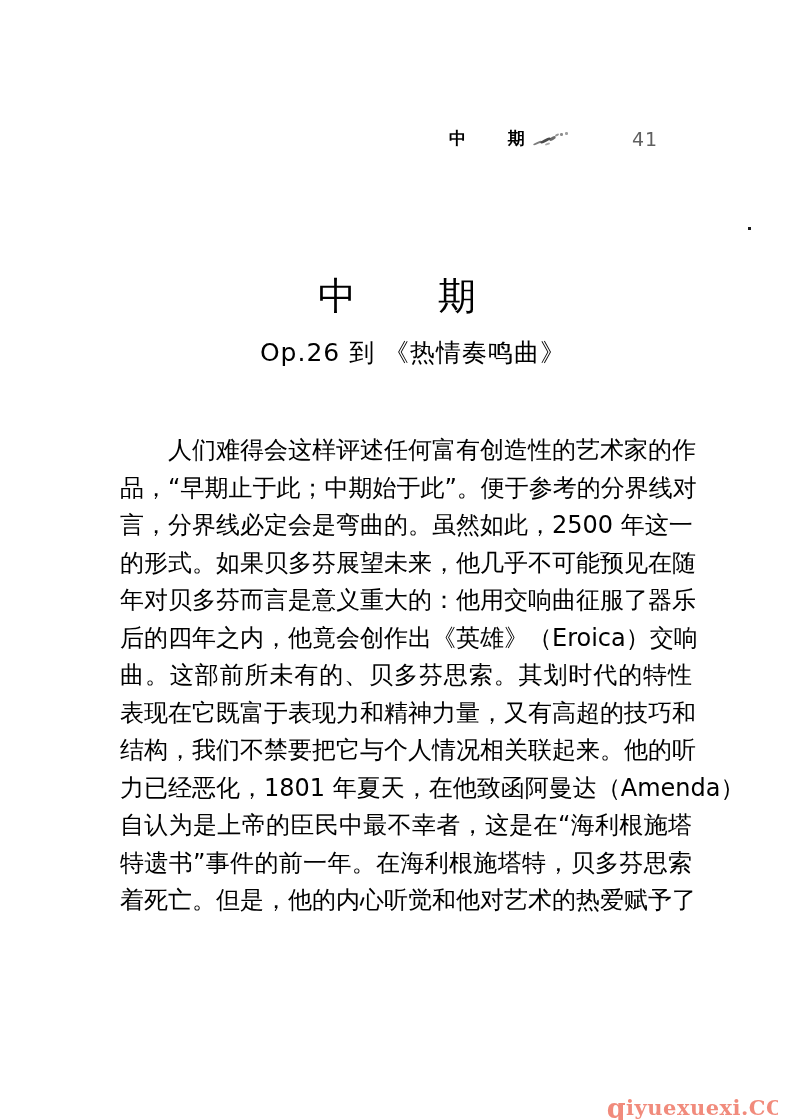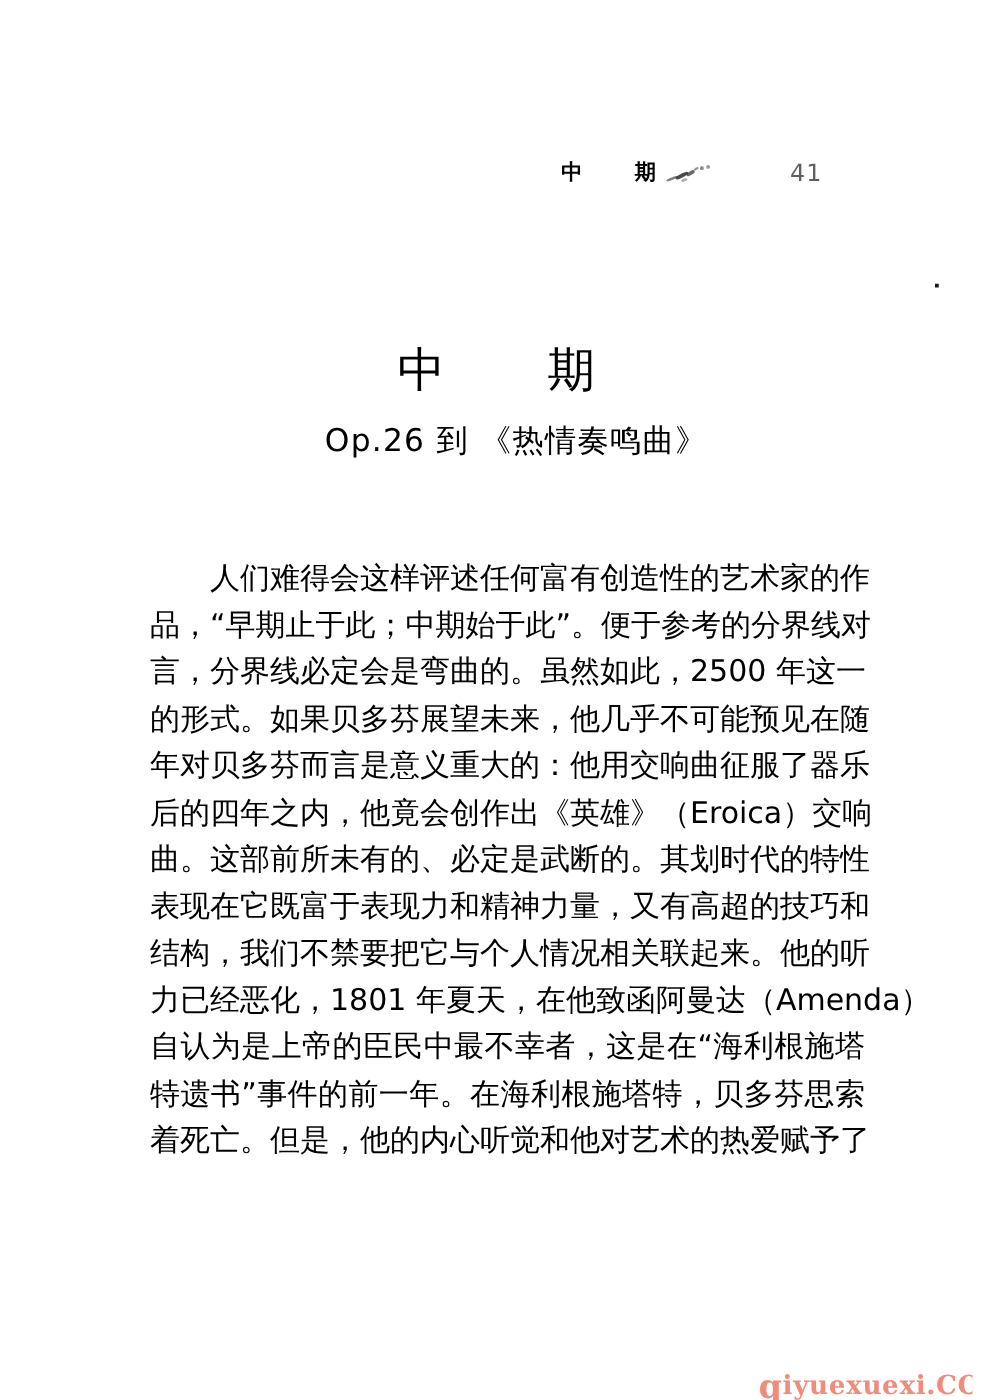--- a/index.html
+++ b/index.html
@@ -108,21 +108,21 @@
     line-height: 34px;
     letter-spacing: 1px;
     font-weight: 400;
     white-space: pre;
   }
 
   
   .body-text {
     position: absolute;
     left: 120px;
-    top: 444px;
+    top: 432px;
     width: 572px;
   }
 
   .body-line {
     font-size: 24px;
     line-height: 37.5px;
     height: 37.5px;
     letter-spacing: 0px;
     white-space: pre;
     text-align: justify;
@@ -178,21 +178,21 @@
 
   <div class="chapter-subtitle">Op.26 到 《热情奏鸣曲》</div>
 
   <div class="body-text">
     <div class="body-line">　　人们难得会这样评述任何富有创造性的艺术家的作</div>
     <div class="body-line">品，“早期止于此；中期始于此”。便于参考的分界线对</div>
     <div class="body-line">言，分界线必定会是弯曲的。虽然如此，2500 年这一</div>
     <div class="body-line">的形式。如果贝多芬展望未来，他几乎不可能预见在随</div>
     <div class="body-line">年对贝多芬而言是意义重大的：他用交响曲征服了器乐</div>
     <div class="body-line">后的四年之内，他竟会创作出《英雄》（Eroica）交响</div>
-    <div class="body-line">曲。这部前所未有的、必定是武断的。其划时代的特性</div>
+    <div class="body-line">曲。这部前所未有的、贝多芬思索。其划时代的特性</div>
     <div class="body-line">表现在它既富于表现力和精神力量，又有高超的技巧和</div>
     <div class="body-line">结构，我们不禁要把它与个人情况相关联起来。他的听</div>
     <div class="body-line">力已经恶化，1801 年夏天，在他致函阿曼达（Amenda）</div>
     <div class="body-line">自认为是上帝的臣民中最不幸者，这是在“海利根施塔</div>
     <div class="body-line">特遗书”事件的前一年。在海利根施塔特，贝多芬思索</div>
     <div class="body-line">着死亡。但是，他的内心听觉和他对艺术的热爱赋予了</div>
   </div>
 
   <div class="watermark" style="color: rgb(241, 139, 124);">
     <span class="wm-q">q</span><span class="wm-rest">iyuexuexi.COM</span>

